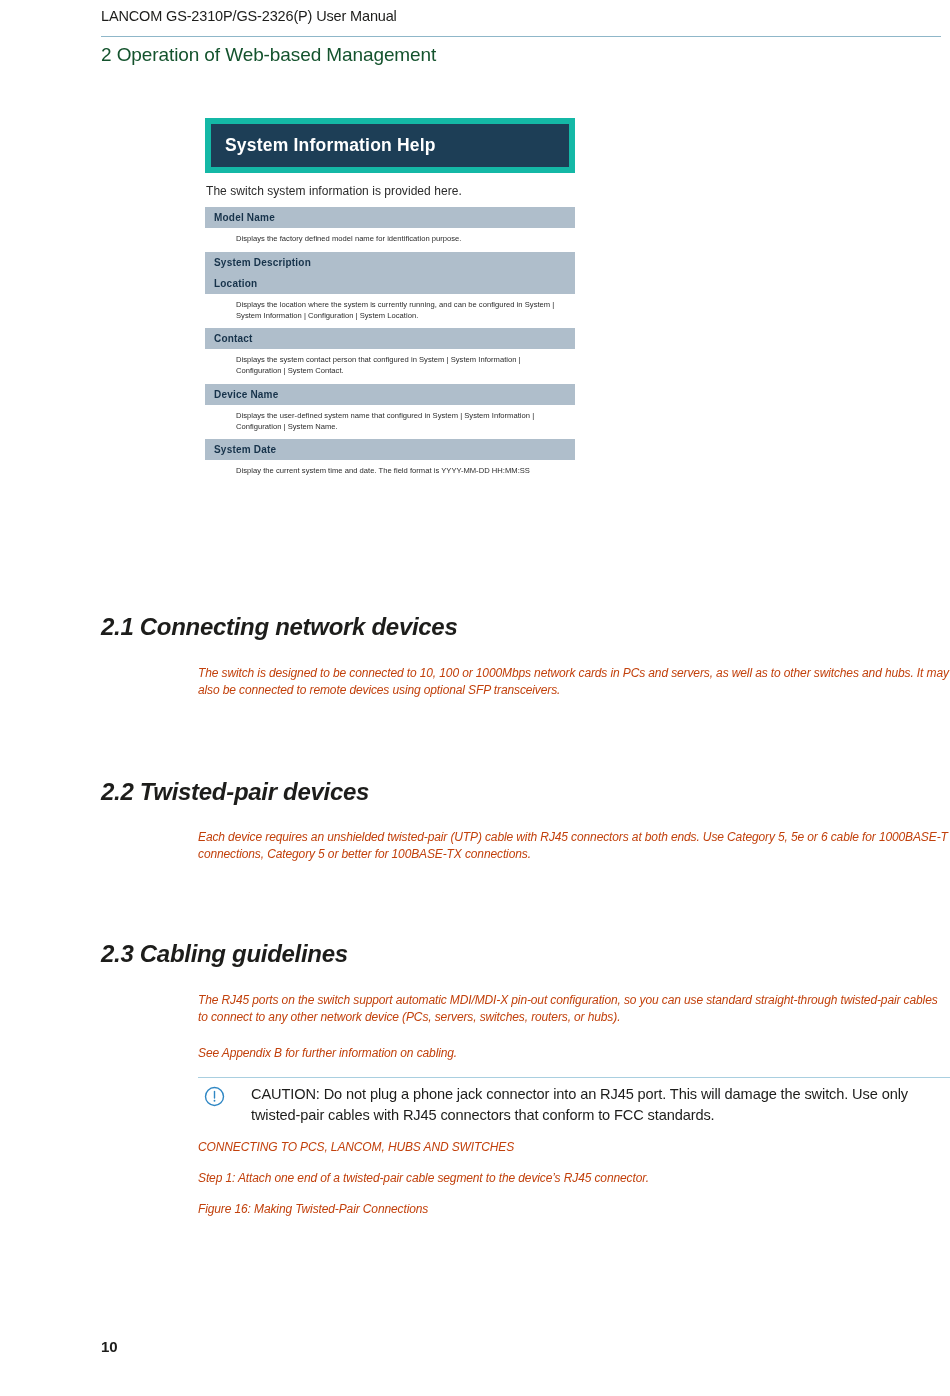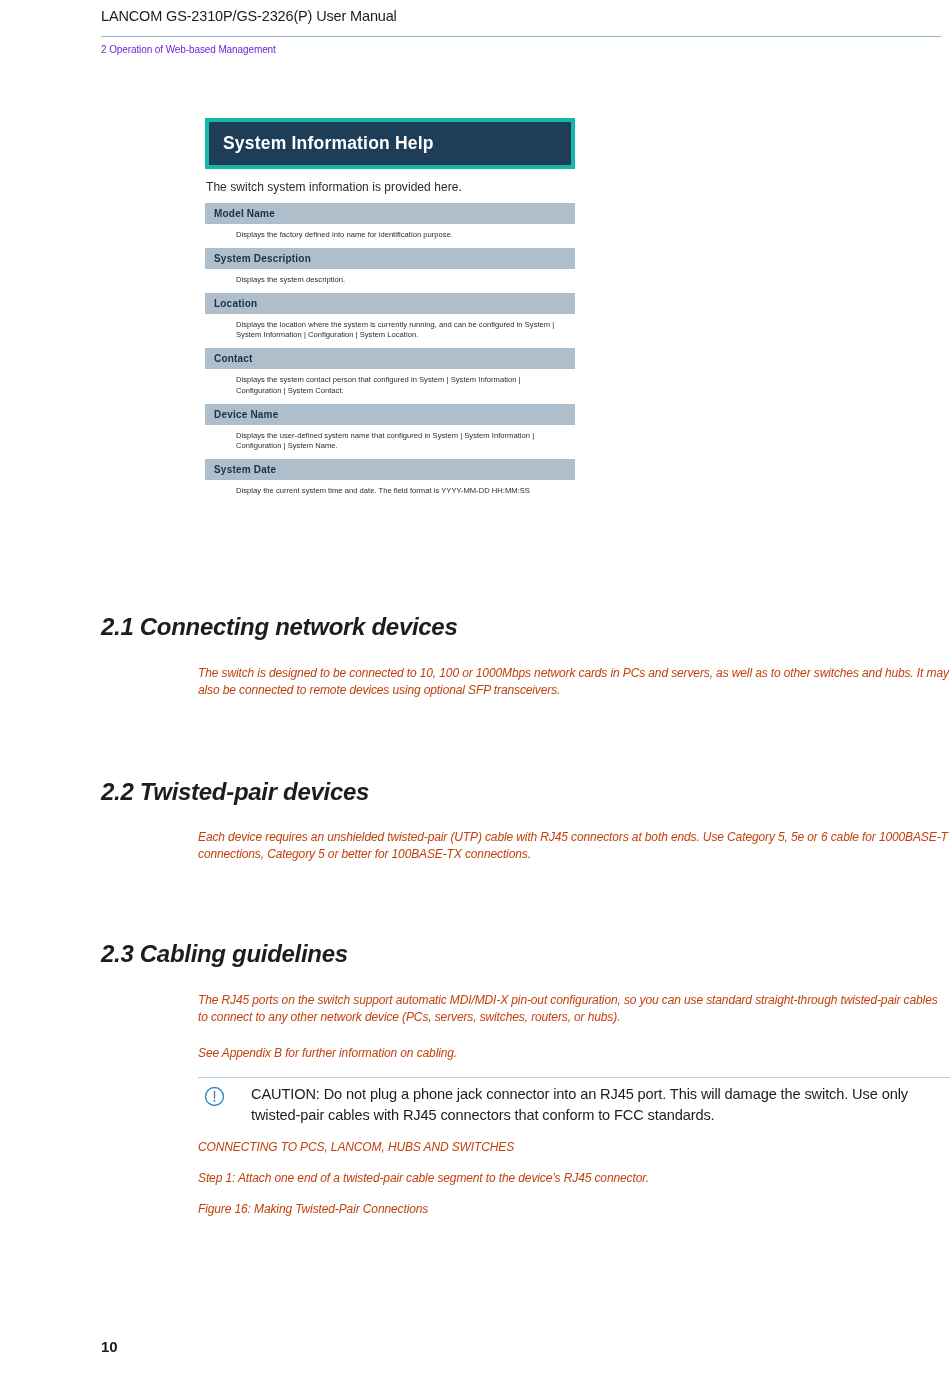--- a/index.html
+++ b/index.html
@@ -36,40 +36,40 @@
     top: 36px;
     width: 840px;
     height: 1px;
     background: #8fb7c9;
   }
   .chapter-line {
     position: absolute;
     left: 55px;
     top: 44px;
     width: 840px;
-    font-size: 10px;
+    font-size: 19px;
     letter-spacing: -0.1px;
-    color: #6d28d9;
+    color: #14532d;
   }
 
   
   .help-shot {
     position: absolute;
     left: 159px;
     top: 118px;
     width: 370px;
   }
   .help-title {
     background: #1d3e56;
     color: #ffffff;
     font-size: 17.5px;
     font-weight: bold;
     padding: 11px 0 11px 14px;
     letter-spacing: 0.2px;
-    border: 4px solid #14b8a6;
+    border: 6px solid #14b8a6;
   }
   .help-intro {
     font-size: 12px;
     color: #2b2b2b;
     margin: 11px 0 9px 1px;
     letter-spacing: 0.05px;
   }
   .help-row-head {
     background: #afbecb;
     color: #16324a;
@@ -152,25 +152,24 @@
   <div class="running-head">LANCOM GS-2310P/GS-2326(P) User Manual</div>
   <div class="head-rule"></div>
   <div class="chapter-line">2 Operation of Web-based Management</div>
 
   <div class="help-shot">
     <div class="help-title">System Information Help</div>
     <div class="help-intro">The switch system information is provided here.</div>
 
     <div>
       <div class="help-row-head">Model Name</div>
-      <div class="help-row-body">Displays the factory defined into name for identification purpose.</div>
+      <div class="help-row-body">Displays the factory defined model name for identification purpose.</div>
     </div>
     <div>
       <div class="help-row-head">System Description</div>
-      <div class="help-row-body">Displays the system description.</div>
     </div>
     <div>
       <div class="help-row-head">Location</div>
       <div class="help-row-body">Displays the location where the system is currently running, and can be configured in System | System Information | Configuration | System Location.</div>
     </div>
     <div>
       <div class="help-row-head">Contact</div>
       <div class="help-row-body">Displays the system contact person that configured in System | System Information | Configuration | System Contact.</div>
     </div>
     <div>

